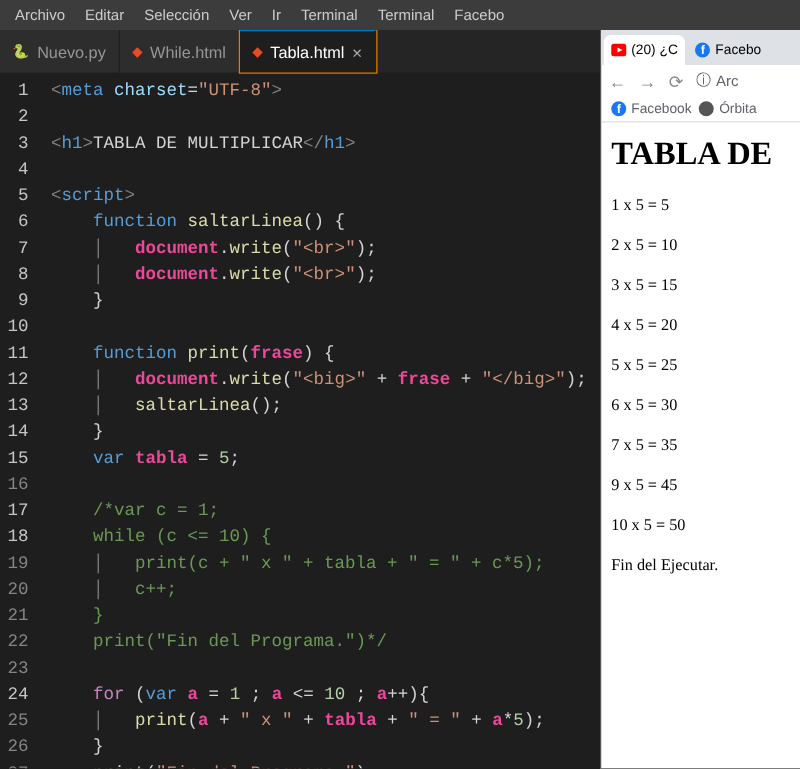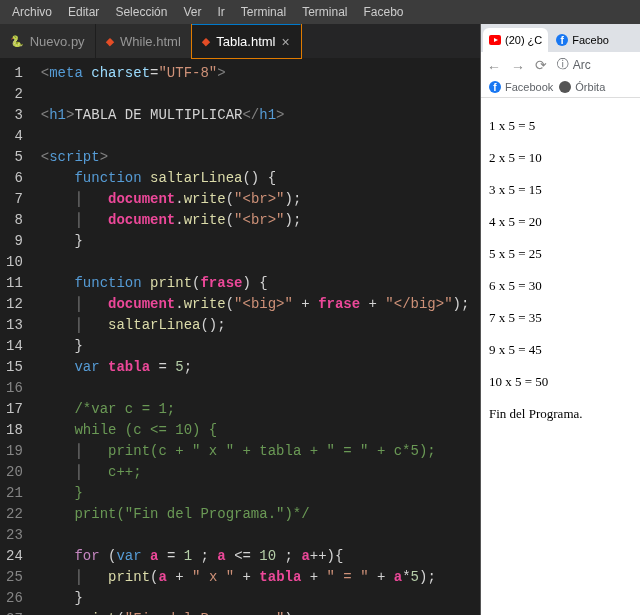--- a/index.html
+++ b/index.html
@@ -136,27 +136,28 @@
         <div class="bm">
           <span class="fb">f</span>
           <span>Facebook</span>
         </div>
         <div class="bm">
           <span class="orb"></span>
           <span>Órbita</span>
         </div>
       </div>
     <div class="page">
+      <h1>TABLA DE</h1>
       <div id="page-lines">
           <p>1 x 5 = 5</p>
           <p>2 x 5 = 10</p>
           <p>3 x 5 = 15</p>
           <p>4 x 5 = 20</p>
           <p>5 x 5 = 25</p>
           <p>6 x 5 = 30</p>
           <p>7 x 5 = 35</p>
           <p>9 x 5 = 45</p>
           <p>10 x 5 = 50</p>
-          <p>Fin del Programa.</p>
+          <p>Fin del Ejecutar.</p>
         </div>
     </div>
   </div>
 </div>
 
 </body></html>

